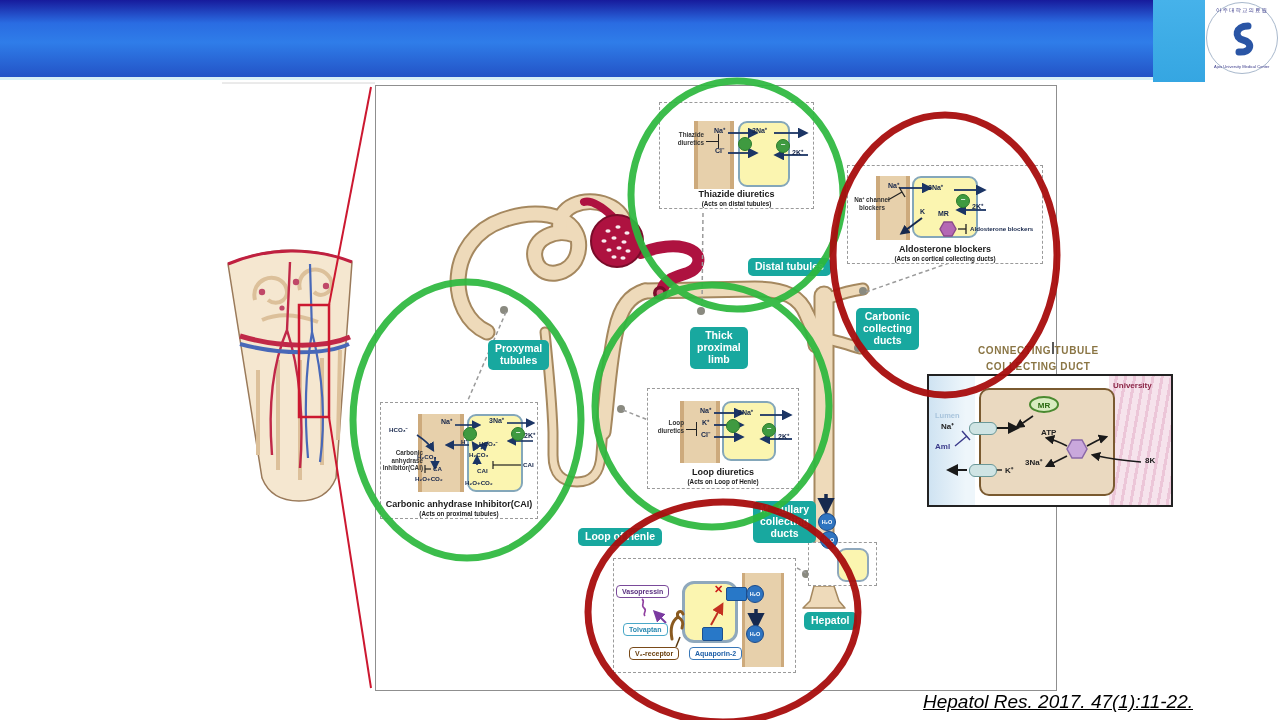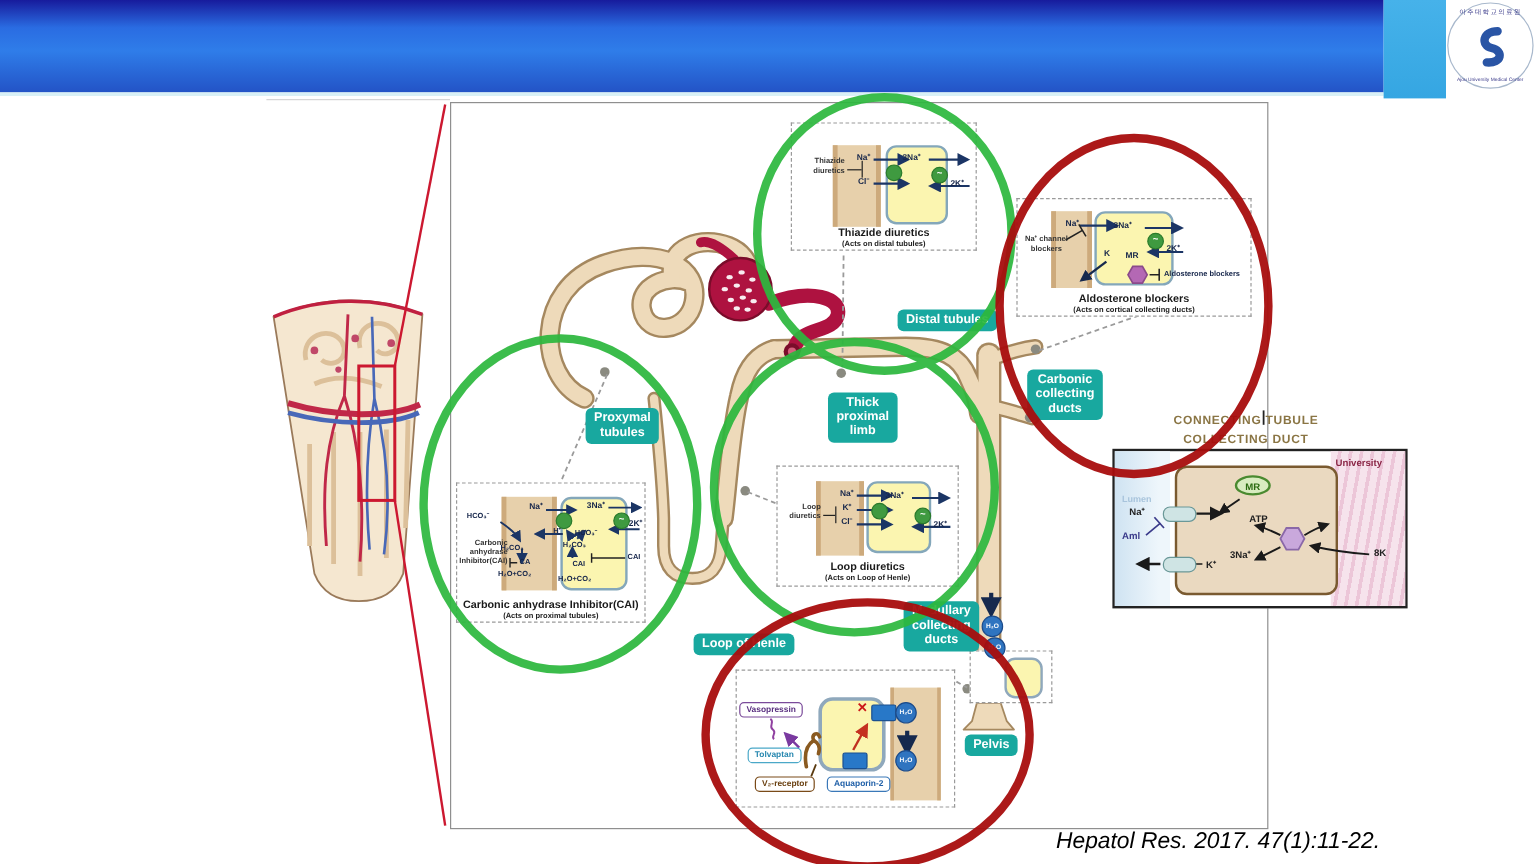--- a/index.html
+++ b/index.html
@@ -36,21 +36,21 @@
   .h2o{position:absolute;width:16px;height:16px;border-radius:50%;background:#2f74c0;border:1px solid #1b4a8a;color:#fff;font-size:5.5px;font-weight:bold;display:flex;align-items:center;justify-content:center;z-index:6;}
   
   .pill{position:absolute;background:#fff;border-radius:4px;font-size:7px;font-weight:bold;padding:2px 5px;white-space:nowrap;z-index:5;}
   .aqp{position:absolute;width:19px;height:12px;background:#2878c8;border:1px solid #1b5090;border-radius:2px;z-index:4;}
   .cross{position:absolute;color:#cc1818;font-size:11px;font-weight:bold;z-index:5;}
   
   #inset{left:927px;top:374px;width:246px;height:133px;border:2px solid #222;background:#fff;z-index:6;box-sizing:border-box;}
   .inset-title{position:absolute;font-size:10px;font-weight:bold;color:#8a7544;letter-spacing:.6px;z-index:6;white-space:nowrap;}
   .itxt{position:absolute;font-size:8px;font-weight:bold;color:#222;z-index:3;white-space:nowrap;}
   .chan{position:absolute;width:26px;height:11px;background:#cfe4e4;border:1.5px solid #6a9898;border-radius:6px;z-index:2;}
-  #citation{left:880px;top:691px;width:356px;text-align:left;font-size:19px;font-style:italic;color:#000;z-index:8;}
+  #citation{left:880px;top:691px;width:356px;text-align:center;font-size:19px;font-style:italic;color:#000;z-index:8;text-decoration:underline;}
 </style>
 </head>
 <body>
 
 <div id="stage">
 
   <svg width="0" height="0" style="position:absolute">
       <defs>
     <marker id="mN" markerWidth="6" markerHeight="6" refX="4.5" refY="3" orient="auto">
           <path d="M0,0L6,3L0,6z" fill="#1b3565"></path>
@@ -207,21 +207,21 @@
 proximal
 limb</div>
   <div class="site" style="left:748px;top:258px;">Distal tubules</div>
   <div class="site" style="left:856px;top:308px;">Carbonic
 collecting
 ducts</div>
   <div class="site" style="left:753px;top:501px;">Medullary
 collecting
 ducts</div>
   <div class="site" style="left:578px;top:528px;">Loop of Henle</div>
-  <div class="site" style="left:804px;top:612px;">Pelvis</div>
+  <div class="site" style="left:804px;top:612px;">Hepatol</div>
 
   <div class="tbox" style="left:659px;top:102px;width:155px;height:107px;">
     <div class="membrane" style="left:34px;top:18px;width:40px;height:68px;"></div>
     <div class="cell" style="left:78px;top:18px;width:52px;height:66px;"></div>
     <svg class="boxsvg" width="155" height="107">
       <g stroke="#1b3565" stroke-width="1.8" fill="none">
         <line x1="68" y1="30" x2="96" y2="30" marker-end="url(#mN)"></line>
         <line x1="68" y1="50" x2="96" y2="50" marker-end="url(#mN)"></line>
         <line x1="114" y1="30" x2="146" y2="30" marker-end="url(#mN)"></line>
         <line x1="148" y1="52" x2="116" y2="52" marker-end="url(#mN)"></line>

